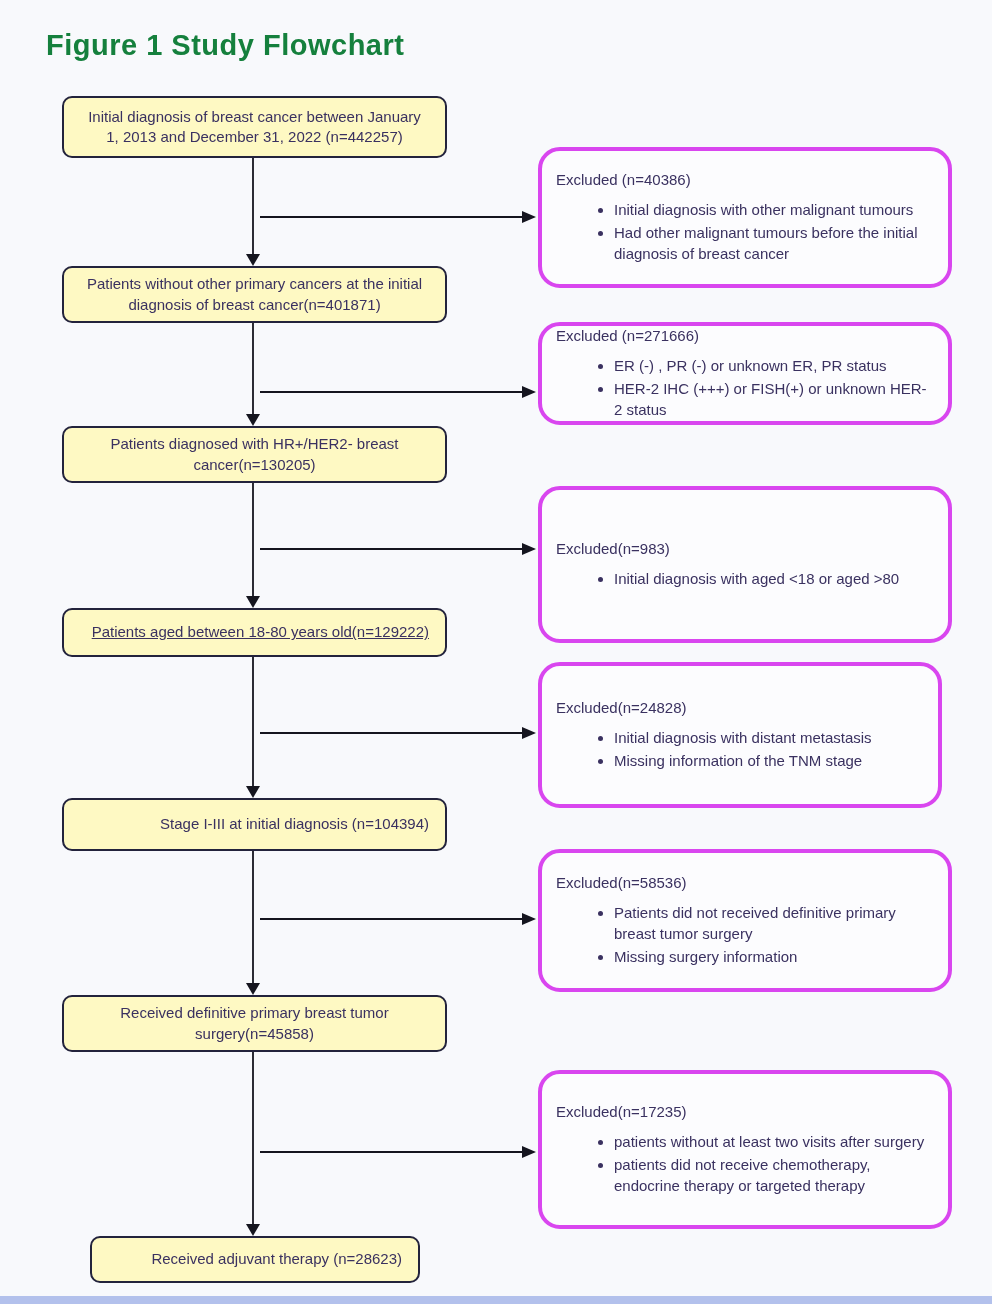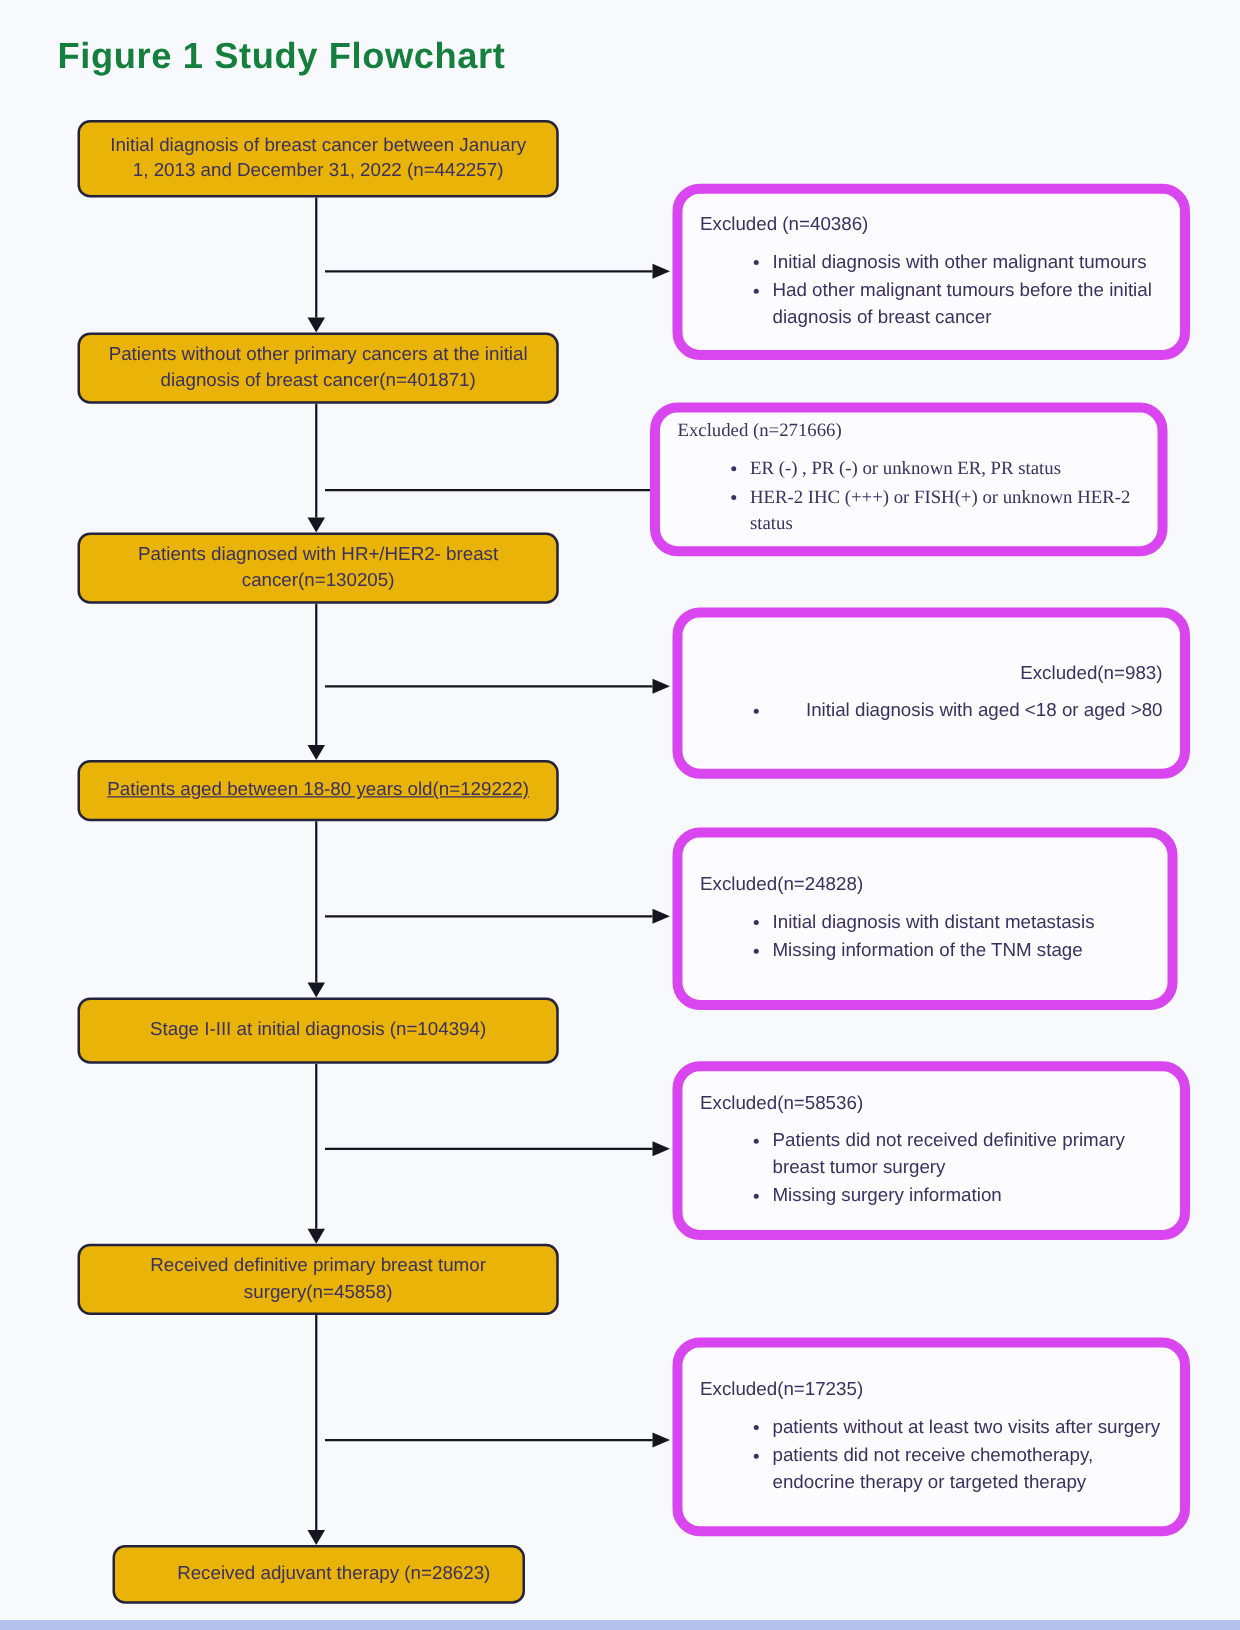--- a/index.html
+++ b/index.html
@@ -21,34 +21,34 @@
     font-size: 29px;
     font-weight: bold;
     color: #15803d;
     letter-spacing: 0.5px;
   }
   .flow-box {
     position: absolute;
     box-sizing: border-box;
     border: 2px solid #23233c;
     border-radius: 10px;
-    background: #eab308;
+    background: #fef9c3;
     color: #3a3160;
     font-size: 15px;
     line-height: 1.35;
     display: flex;
     align-items: center;
-    justify-content: center;
+    justify-content: flex-end;
     text-align: center;
     padding: 4px 16px;
   }
   .excl-box {
     position: absolute;
     box-sizing: border-box;
-    border: 8px solid #d946ef;
+    border: 4px solid #d946ef;
     border-radius: 22px;
     background: #fcfcfe;
     color: #3a3160;
     font-size: 15px;
     line-height: 1.4;
     display: flex;
     flex-direction: column;
     justify-content: center;
     padding: 8px 14px;
   }
@@ -66,22 +66,22 @@
   
   .mb1 { left: 62px;  top: 96px;   width: 385px; height: 62px; }
   .mb2 { left: 62px;  top: 266px;  width: 385px; height: 57px; }
   .mb3 { left: 62px;  top: 426px;  width: 385px; height: 57px; }
   .mb4 { left: 62px;  top: 608px;  width: 385px; height: 49px; text-decoration: underline; }
   .mb5 { left: 62px;  top: 798px;  width: 385px; height: 53px; }
   .mb6 { left: 62px;  top: 995px;  width: 385px; height: 57px; }
   .mb7 { left: 90px;  top: 1236px; width: 330px; height: 47px; padding-left: 40px; }
   
   .eb1 { left: 538px; top: 147px;  width: 414px; height: 141px; }
-  .eb2 { left: 520px; top: 322px;  width: 414px; height: 123px; font-family: Liberation Serif, serif; }
-  .eb3 { left: 538px; top: 486px;  width: 414px; height: 137px; text-align: right; }
+  .eb2 { left: 538px; top: 322px;  width: 414px; height: 103px; }
+  .eb3 { left: 538px; top: 486px;  width: 414px; height: 157px; }
   .eb4 { left: 538px; top: 662px;  width: 404px; height: 146px; }
   .eb5 { left: 538px; top: 849px;  width: 414px; height: 143px; }
   .eb6 { left: 538px; top: 1070px; width: 414px; height: 159px; }
   .arrow-layer {
     position: absolute;
     left: 0; top: 0;
     width: 992px;
     height: 1304px;
     pointer-events: none;
   }

